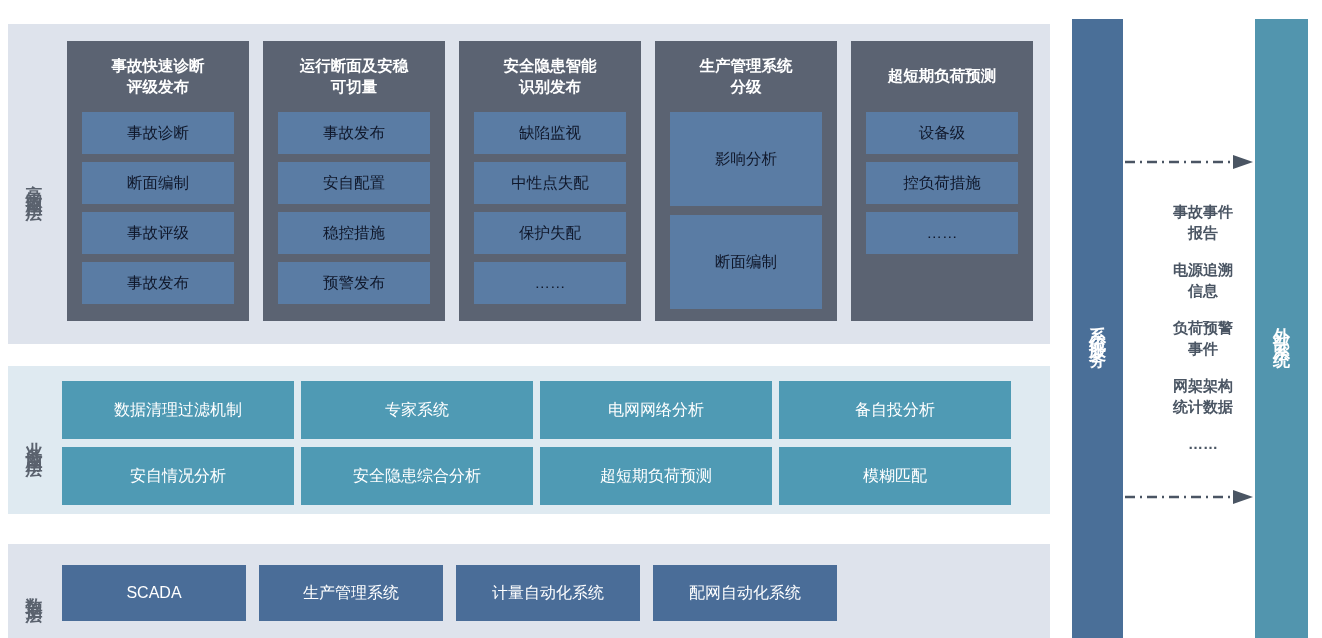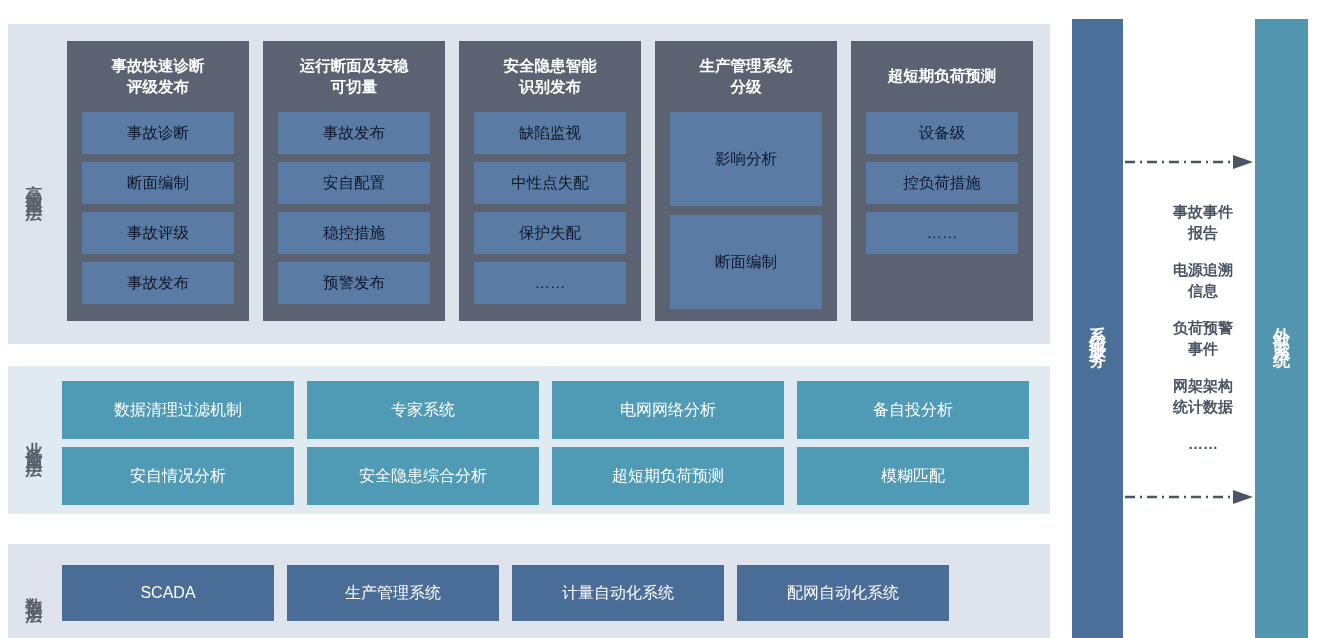--- a/index.html
+++ b/index.html
@@ -28,27 +28,27 @@
   .panel-title { height:71px; display:flex; align-items:center; justify-content:center; text-align:center;
                  color:#fff; font-size:15.5px; font-weight:700; line-height:1.35; white-space:pre-line; }
   .panel-items { display:flex; flex-direction:column; gap:8px; }
   .pbtn { height:42px; background:var(--advanced_item_bg,#5a7ca4); color:#0f172a; font-size:15.5px;
           display:flex; align-items:center; justify-content:center; text-align:center; }
   .pbtn.tall { height:94px; }
   .panel-items.tall-set { gap:9px; }
 
   
   .biz-grid { position:absolute; left:62px; top:367px; width:970px; display:flex; flex-direction:column; gap:8px; }
-  .biz-row { display:flex; gap:13px; }
+  .biz-row { display:flex; gap:7px; }
   .biz-btn { width:232px; height:58px; background:var(--business_item_bg,#4f9ab4); color:#fff; font-size:16px;
              display:flex; align-items:center; justify-content:center; }
 
   
   .data-row { position:absolute; left:62px; top:551px; display:flex; gap:13px; }
-  .data-btn { width:212px; height:56px; background:var(--data_item_bg,#4a6d98); color:#fff; font-size:16px;
+  .data-btn { width:184px; height:56px; background:var(--data_item_bg,#4a6d98); color:#fff; font-size:16px;
               display:flex; align-items:center; justify-content:center; }
 
   
   .vbar { position:absolute; top:5px; height:620px; display:flex; align-items:center; justify-content:center; }
   .vbar.services { left:1072px; width:51px; background:var(--services_bar_bg,#4a6f98); }
   .vbar.external { left:1255px; width:53px; background:var(--external_bar_bg,#5295ae); }
   .vbar .vlabel { color:#ffffff; letter-spacing:8px; }
 
   
   .exchange { position:absolute; left:1123px; top:187px; width:160px; display:flex; flex-direction:column;

